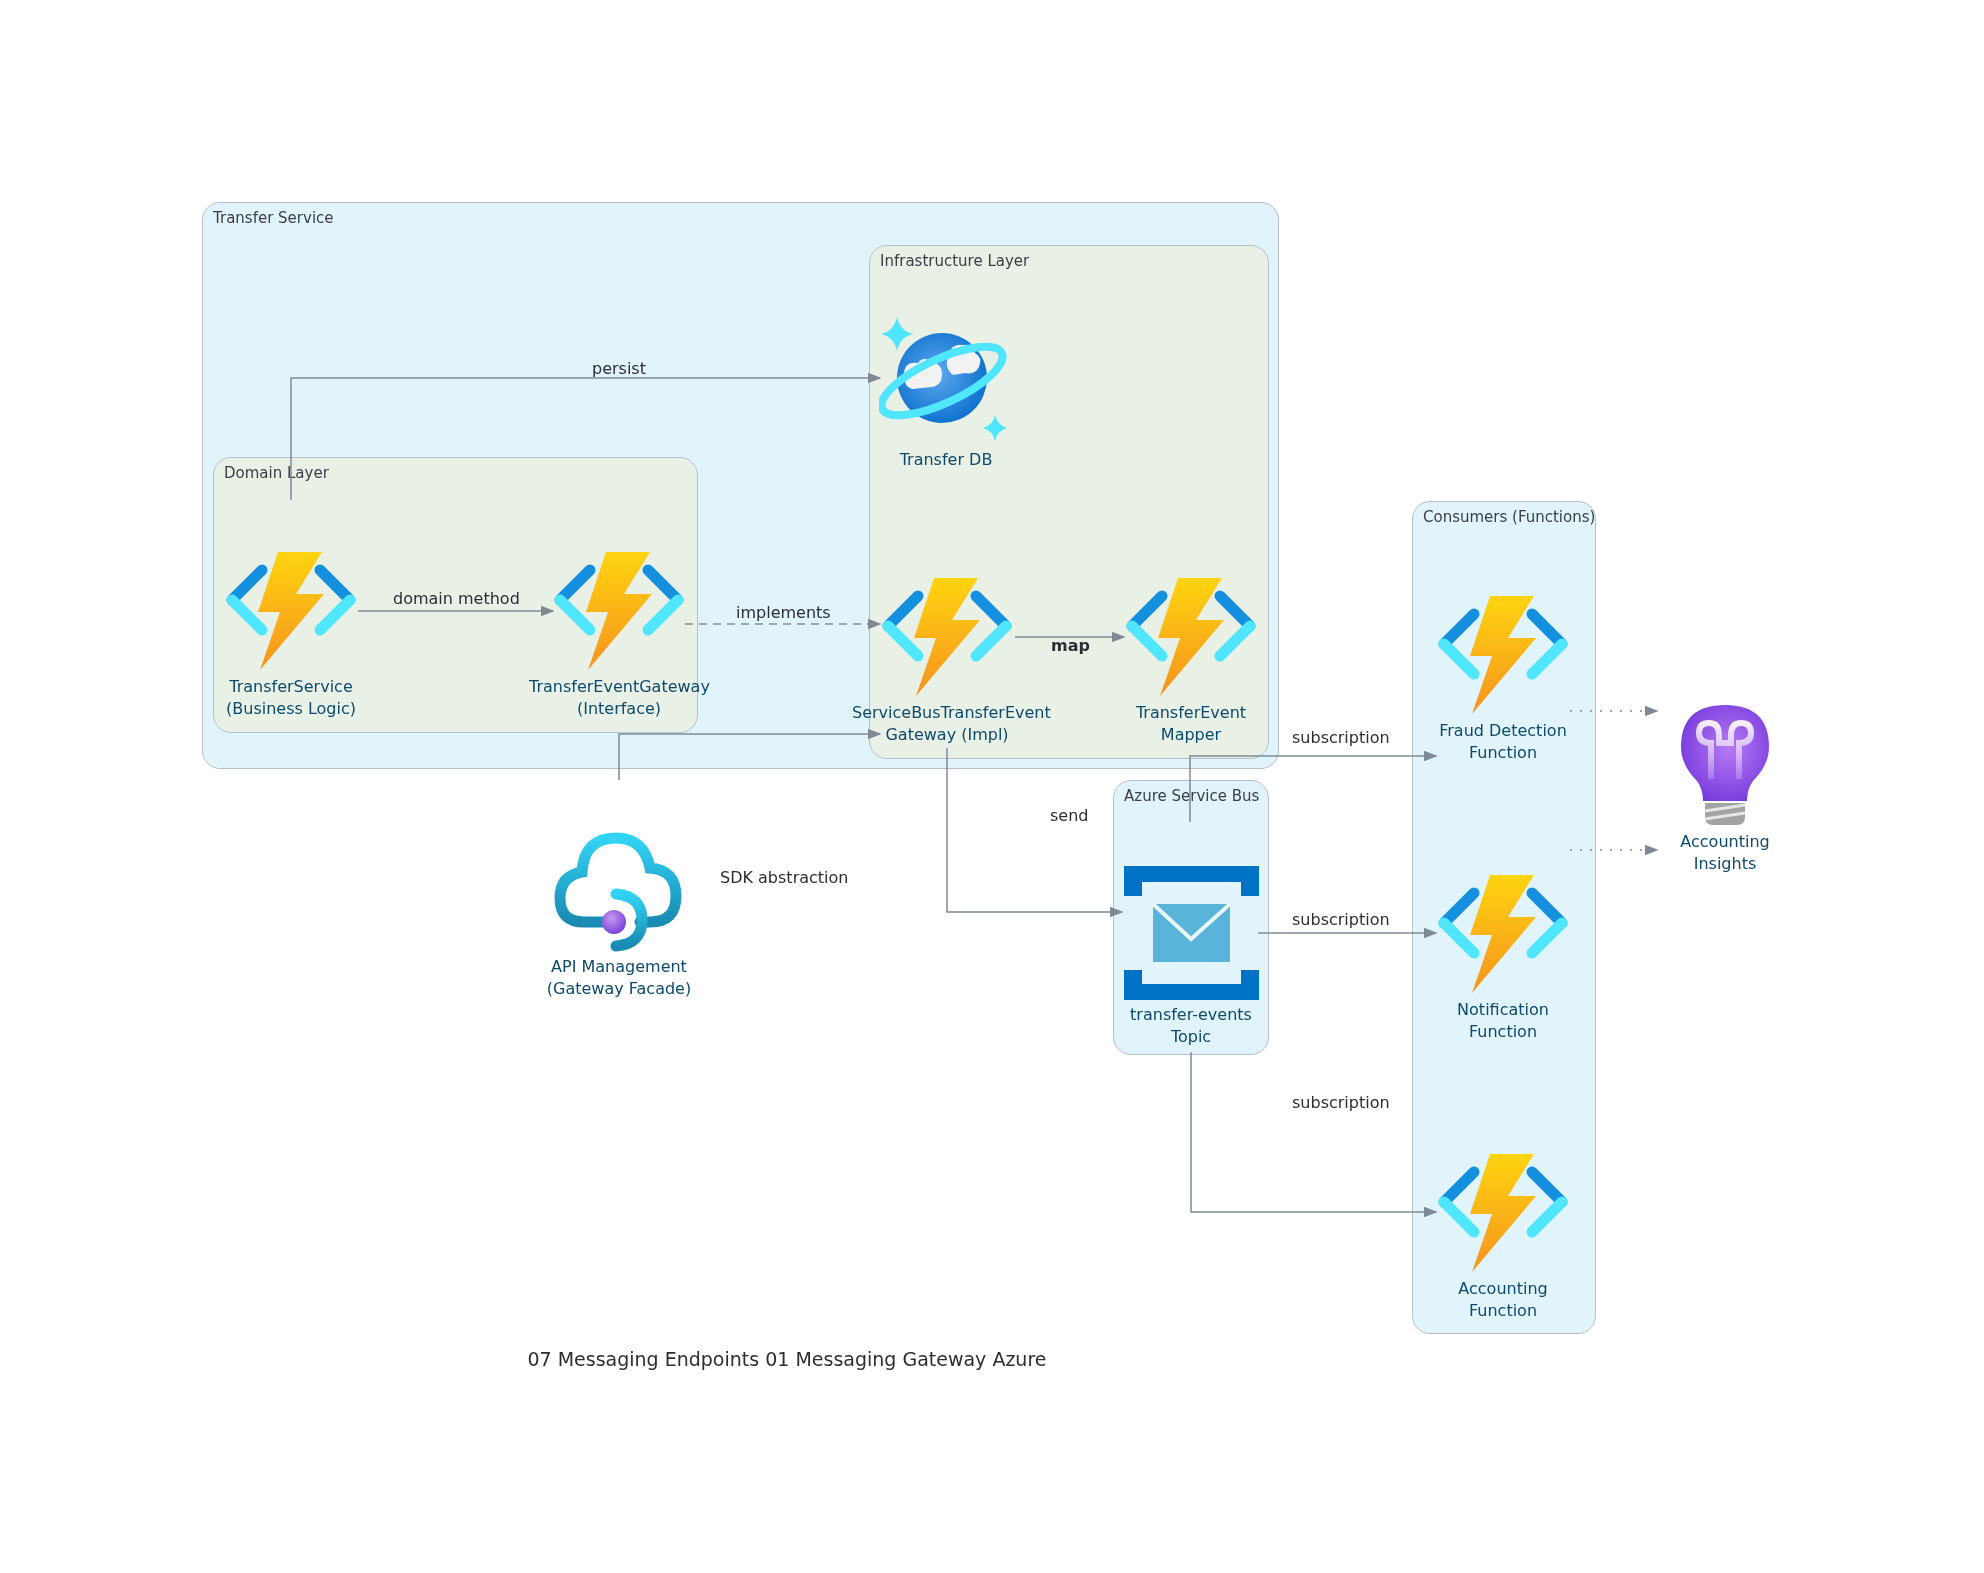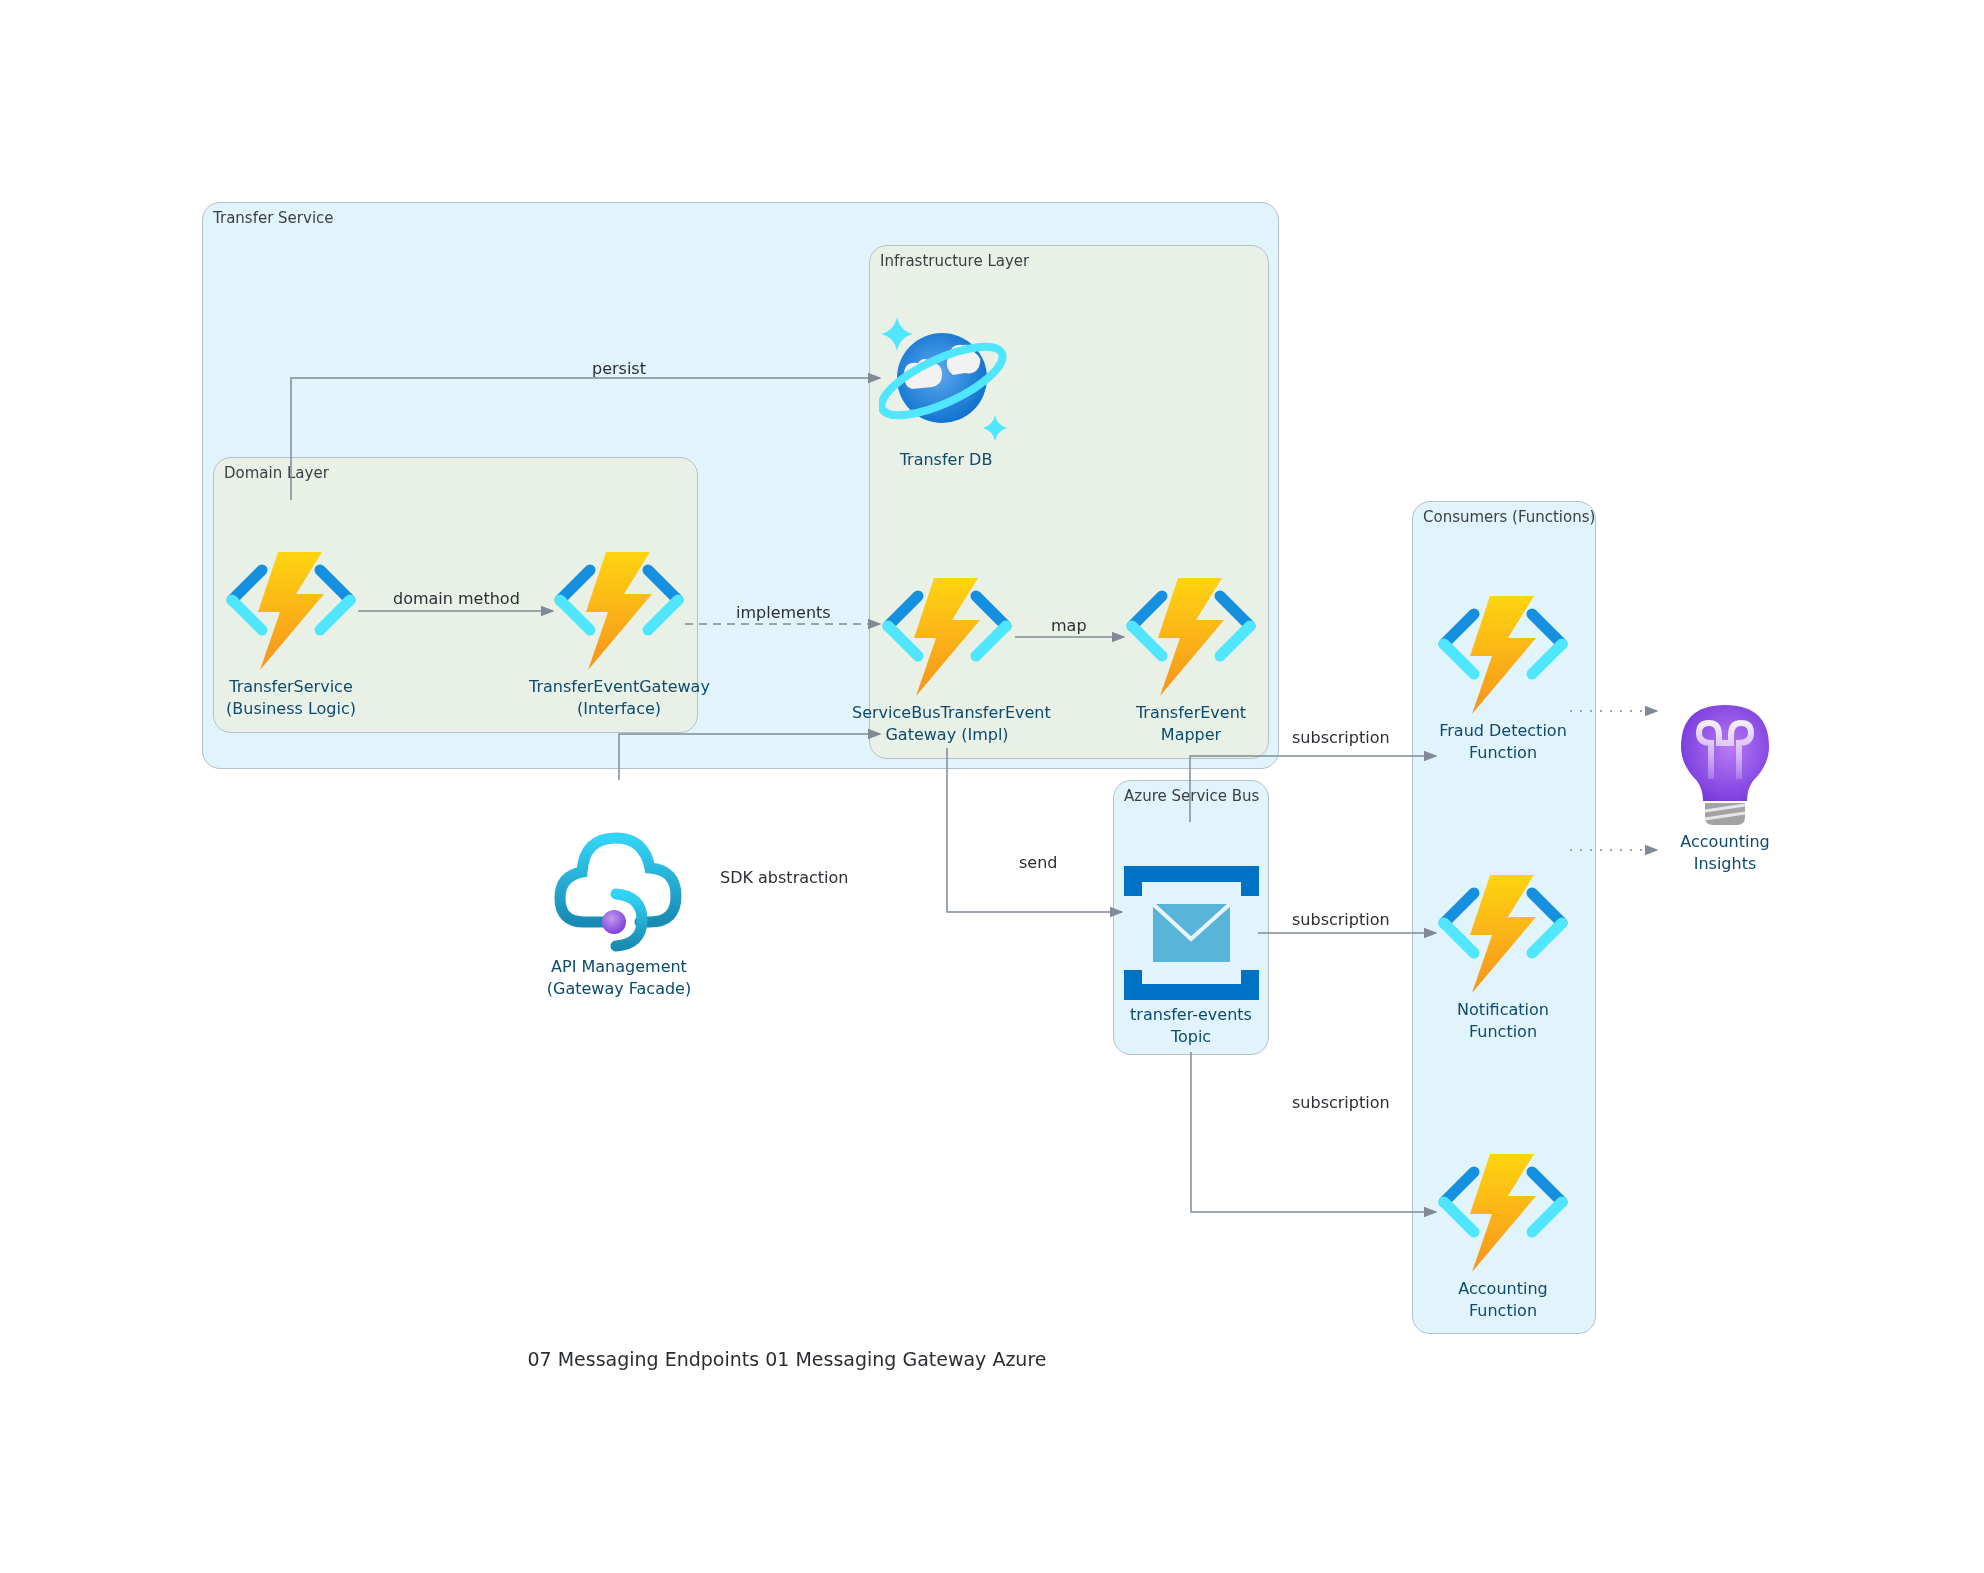--- a/index.html
+++ b/index.html
@@ -51,23 +51,23 @@
     <line x1="1258" y1="933" x2="1436" y2="933" marker-end="url(#arr)"></line>
     <polyline points="1191,1052 1191,1212 1436,1212" marker-end="url(#arr)"></polyline>
     <line x1="1570" y1="711" x2="1657" y2="711" stroke-dasharray="2,8" marker-end="url(#arr)"></line>
     <line x1="1570" y1="850" x2="1657" y2="850" stroke-dasharray="2,8" marker-end="url(#arr)"></line>
   </g>
 </svg>
 
 <span class="edge-label" style="left:592px;top:359px;">persist</span>
 <span class="edge-label" style="left:393px;top:589px;">domain method</span>
 <span class="edge-label" style="left:736px;top:603px;">implements</span>
-<span class="edge-label" style="left:1051px;top:616px;">map</span>
+<span class="edge-label" style="left:1051px;top:636px;font-weight:bold;">map</span>
 <span class="edge-label" style="left:720px;top:868px;">SDK abstraction</span>
-<span class="edge-label" style="left:1019px;top:806px;margin-top:47px;">send</span>
+<span class="edge-label" style="left:1050px;top:806px;">send</span>
 <span class="edge-label" style="left:1292px;top:728px;">subscription</span>
 <span class="edge-label" style="left:1292px;top:910px;">subscription</span>
 <span class="edge-label" style="left:1292px;top:1093px;">subscription</span>
 
 <div class="node" style="left:201px;top:550px;width:180px;">
   <svg width="134" height="122" viewBox="0 0 134 122">
     <defs>
       <linearGradient id="bolt1" x1="0" y1="0" x2="0" y2="1">
           <stop offset="0" stop-color="#fed410"></stop>
           <stop offset="1" stop-color="#f7931e"></stop>

